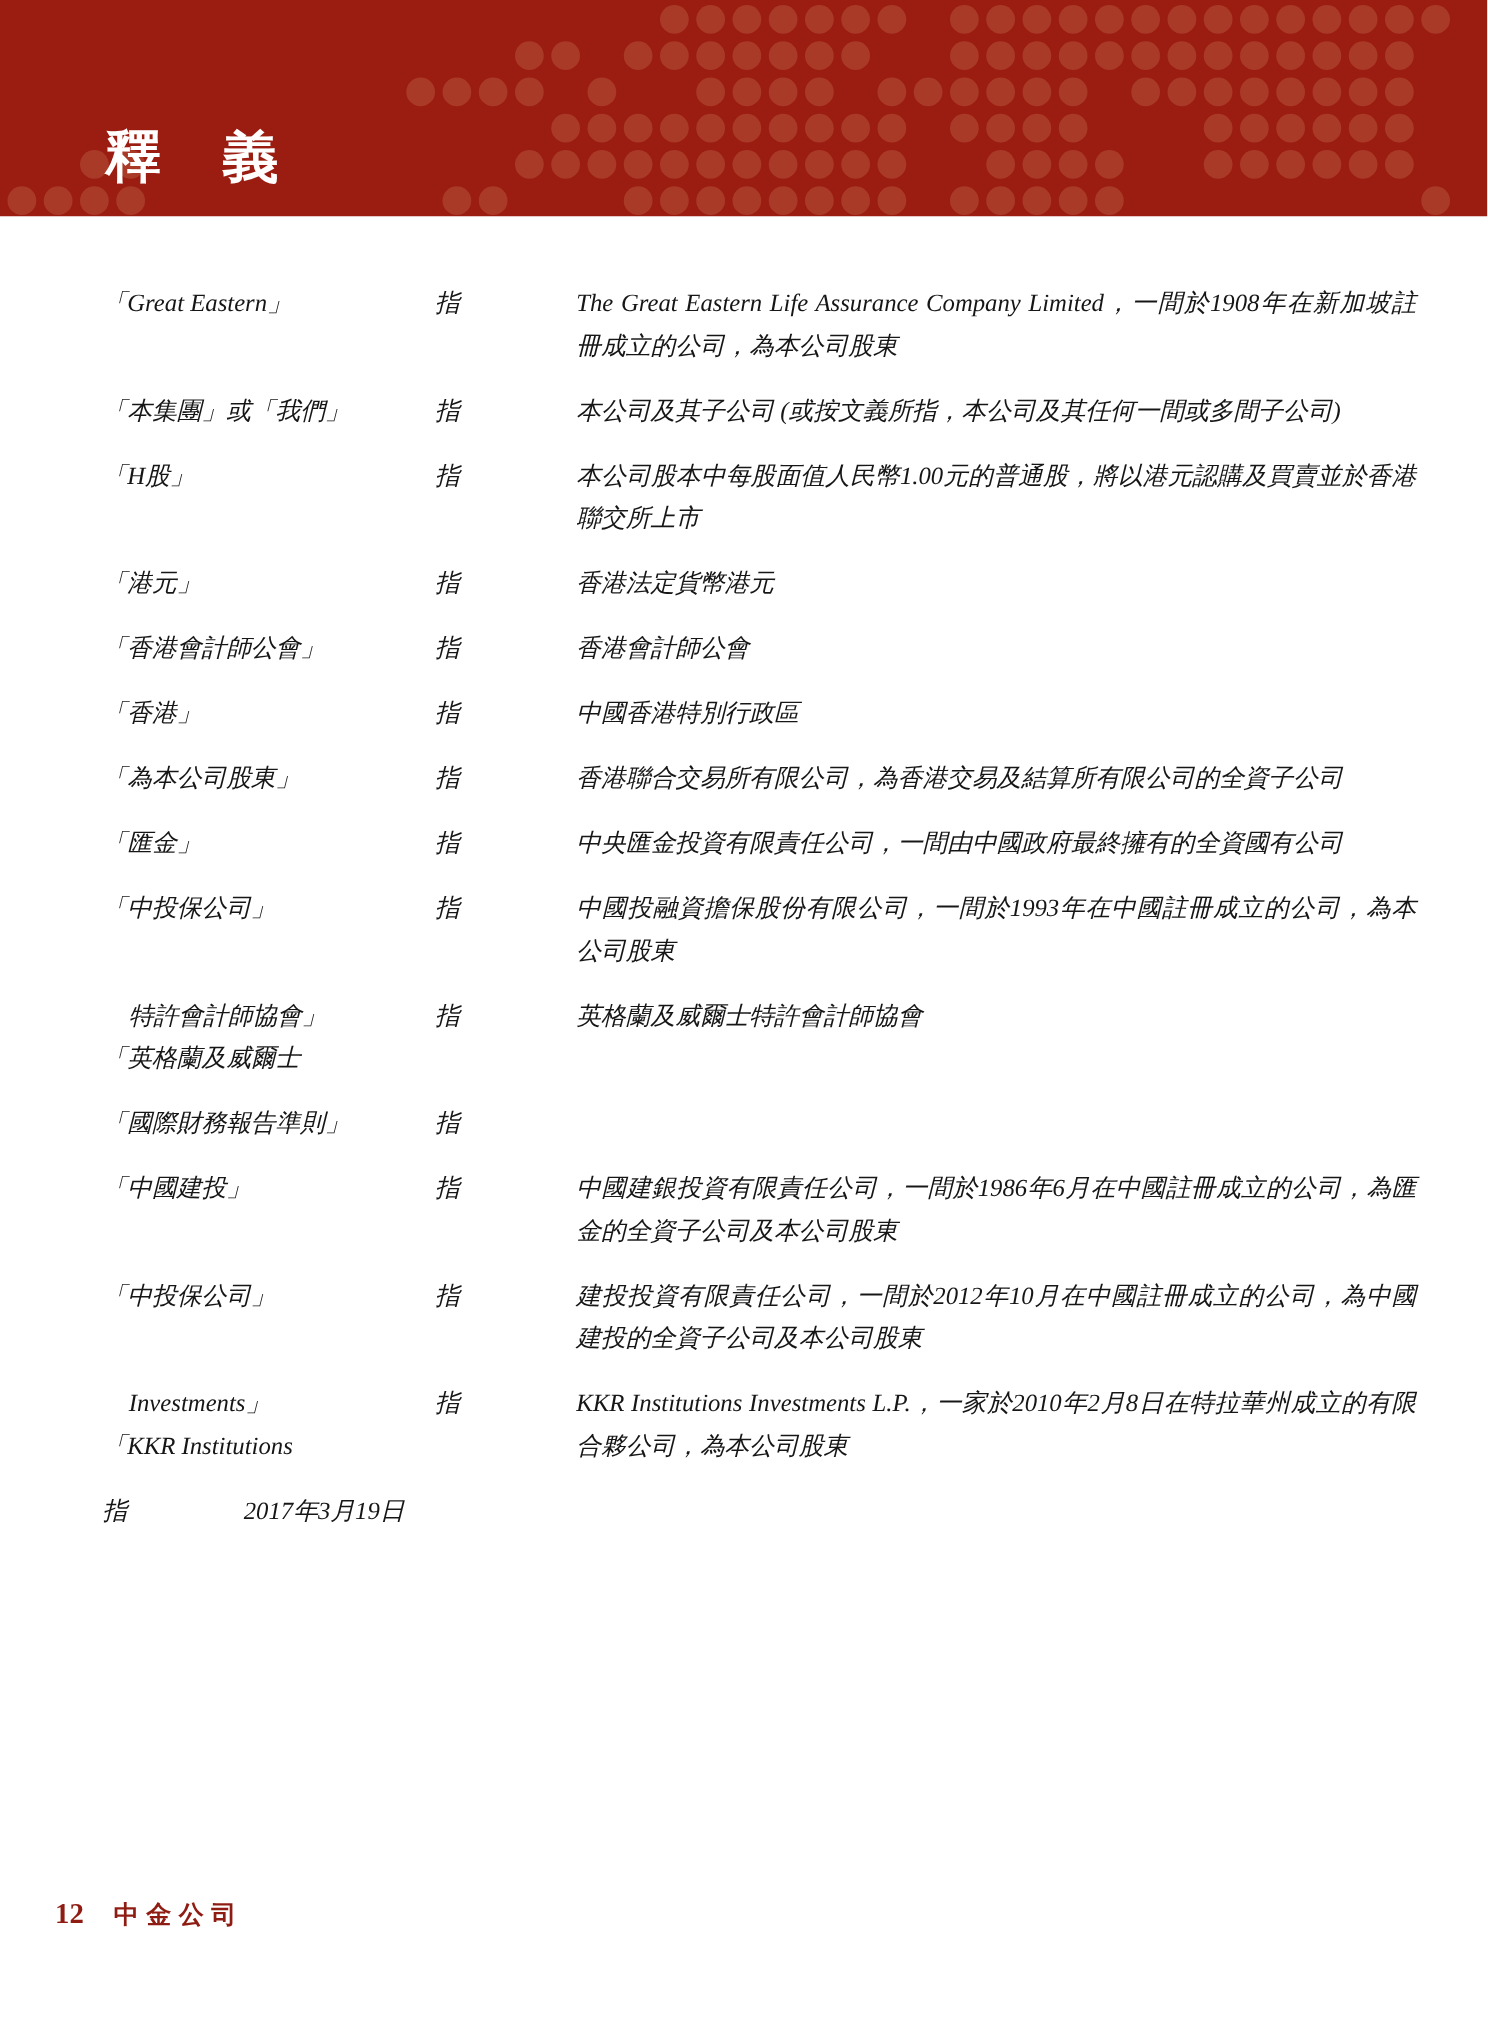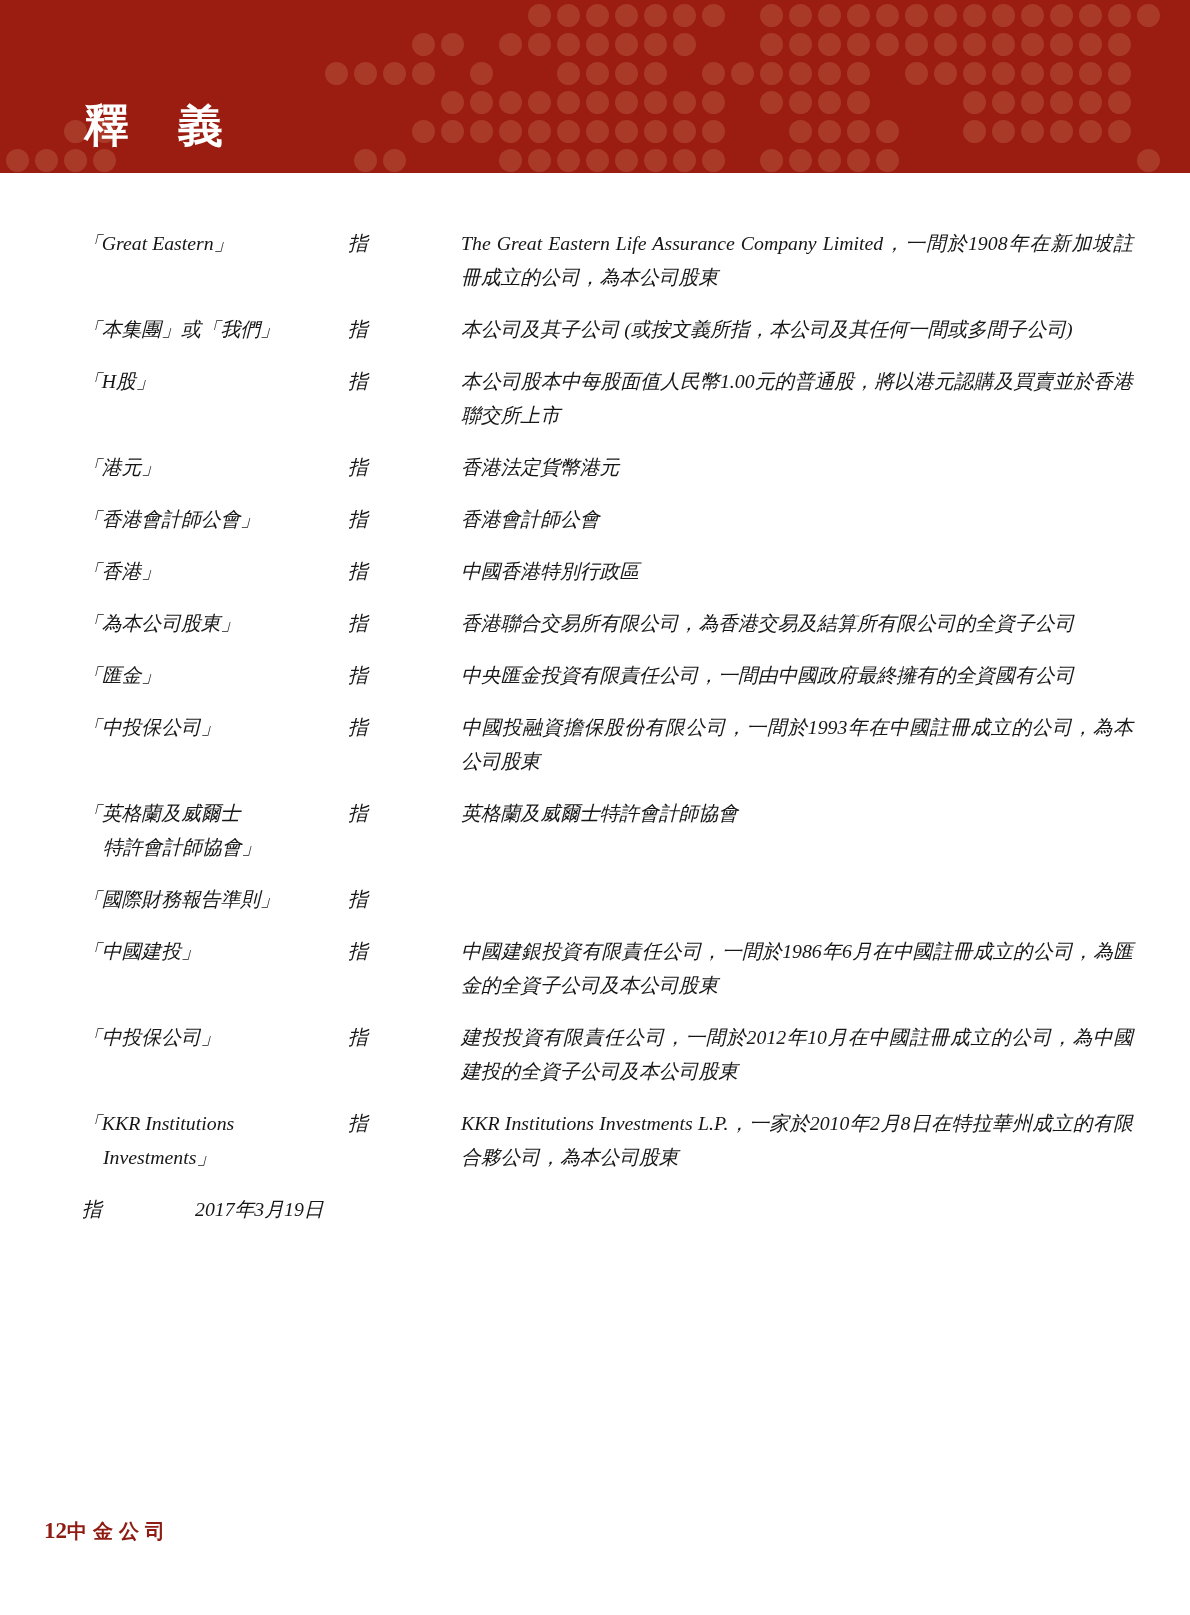--- a/index.html
+++ b/index.html
@@ -24,21 +24,21 @@
   .tline{white-space:nowrap;}
   .tline.t2{padding-left:21px;}
   .tline:empty{display:none;}
   .zhi{width:113px;flex:none;}
   .def{width:672px;flex:none;text-align:justify;text-justify:inter-ideograph;}
 
   
   .footer{position:absolute;left:44px;top:1518px;color:var(--footer-text,#8e1c12);
           font-weight:bold;display:flex;align-items:baseline;}
   .pagenum{font-size:23px;}
-  .company{font-size:20px;letter-spacing:6px;}
+  .company{font-size:20px;letter-spacing:6px;margin-left:24px;}
 </style>
 </head>
 <body>
 
 <div class="page">
 
   <header class="banner">
     <div class="dots" id="dots">
         <div class="dot" style="left: 528px; top: 4px;"></div>
         <div class="dot" style="left: 557px; top: 4px;"></div>
@@ -250,22 +250,22 @@
     <div class="term">
       <div class="tline t1">「中投保公司」</div>
 
     </div>
     <div class="zhi">指</div>
     <div class="def">中國投融資擔保股份有限公司，一間於1993年在中國註冊成立的公司，為本公司股東</div>
   </div>
 
   <div class="row">
     <div class="term">
+      <div class="tline t2">特許會計師協會」</div>
       <div class="tline t1">「英格蘭及威爾士</div>
-      <div class="tline t2">特許會計師協會」</div>
     </div>
     <div class="zhi">指</div>
     <div class="def">英格蘭及威爾士特許會計師協會</div>
   </div>
 
   <div class="row">
     <div class="term">
       <div class="tline t1">「國際財務報告準則」</div>
 
     </div>
@@ -285,22 +285,22 @@
     <div class="term">
       <div class="tline t1">「中投保公司」</div>
 
     </div>
     <div class="zhi">指</div>
     <div class="def">建投投資有限責任公司，一間於2012年10月在中國註冊成立的公司，為中國建投的全資子公司及本公司股東</div>
   </div>
 
   <div class="row">
     <div class="term">
+      <div class="tline t2">Investments」</div>
       <div class="tline t1">「KKR Institutions</div>
-      <div class="tline t2">Investments」</div>
     </div>
     <div class="zhi">指</div>
     <div class="def">KKR Institutions Investments L.P.，一家於2010年2月8日在特拉華州成立的有限合夥公司，為本公司股東</div>
   </div>
 
   <div class="row">
     <div class="zhi">指</div>
     <div class="def">2017年3月19日</div>
   </div>
 </main>

